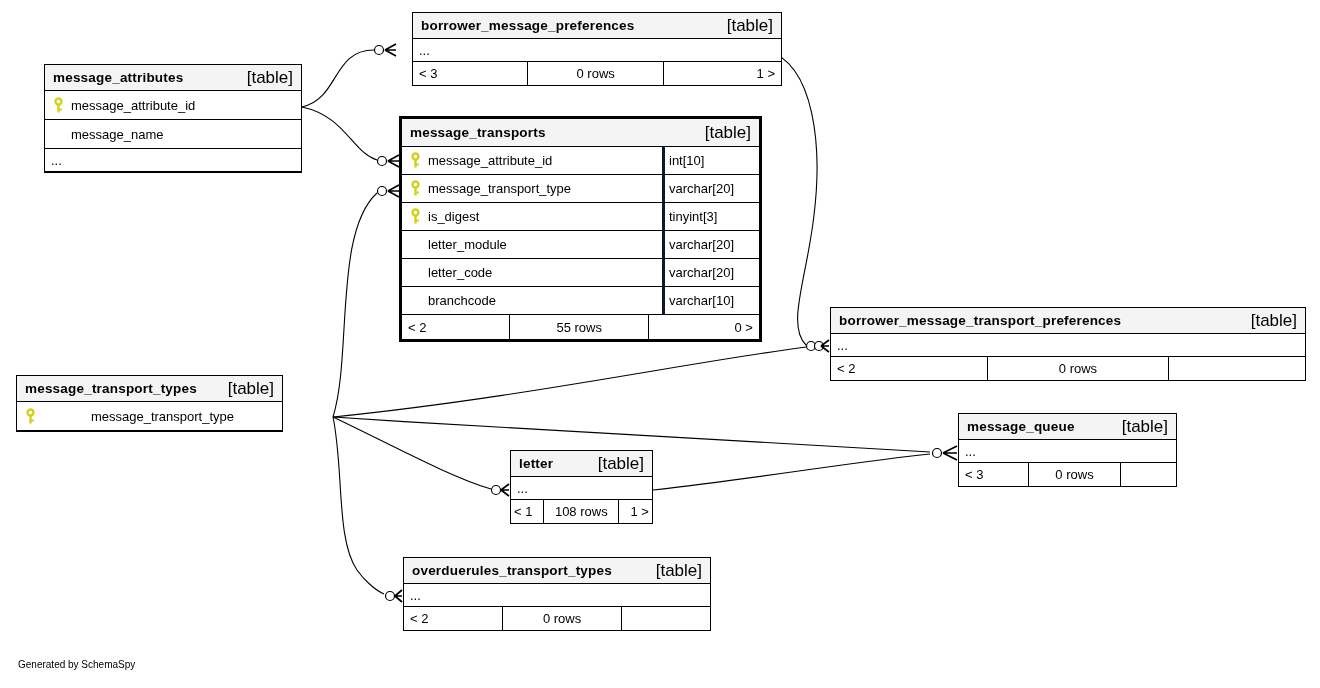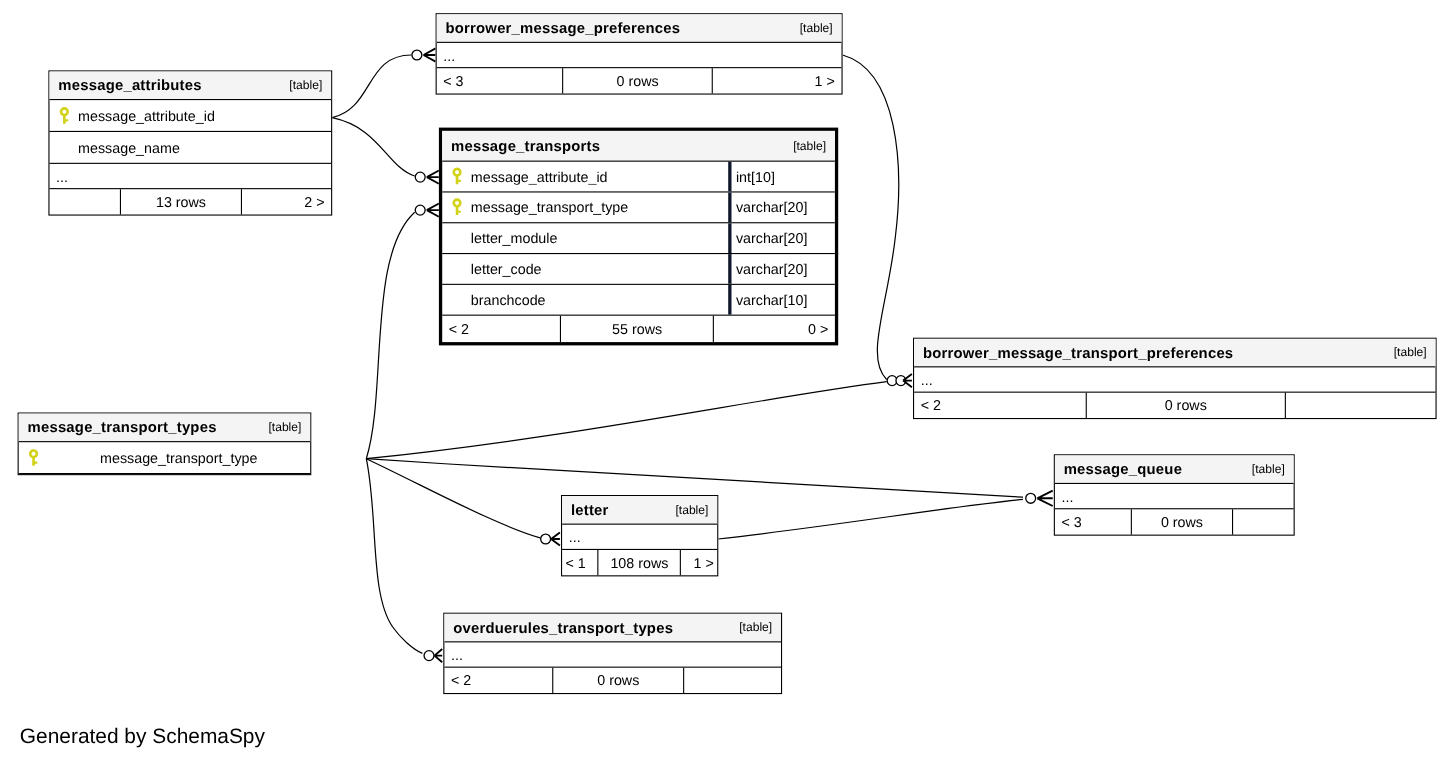--- a/index.html
+++ b/index.html
@@ -28,21 +28,21 @@
   .tbl.focus { border-width: 3px; }
 
   .tbl-header {
     display: flex; justify-content: space-between; align-items: center;
     background: #f4f4f4;
     border-bottom: 1px solid #000;
     height: 26px;
     padding: 0 8px;
   }
   .tbl-name { font-weight: bold; font-size: 13.5px; letter-spacing: .2px; }
-  .tbl-tag  { font-size: 11px; margin-left: 14px; white-space: nowrap; }
+  .tbl-tag  { font-size: 17px; margin-left: 14px; white-space: nowrap; }
 
   .col-row {
     display: flex; align-items: center;
     border-bottom: 1px solid #000;
     height: 28px;
   }
   .key-slot { width: 26px; display: flex; justify-content: center; align-items: center; flex: none; }
   .col-name { flex: 1; white-space: nowrap; overflow: hidden; }
   .col-type {
     flex: none; width: 97px; align-self: stretch;
@@ -59,21 +59,21 @@
 
   .tbl-footer { display: grid; height: 23px; }
   .tbl-footer > div { display: flex; align-items: center; white-space: nowrap; }
   .tbl-footer > div + div { border-left: 1px solid #000; }
   .f-left   { padding-left: 6px; justify-content: flex-start; }
   .f-center { justify-content: center; }
   .f-right  { padding-right: 6px; justify-content: flex-end; }
 
   
   .t0 { left: 44px;  top: 64px;  width: 258px; }
-  .t1 { left: 396px; top: 12px;  width: 370px; }
+  .t1 { left: 412px; top: 12px;  width: 370px; }
   .t2 { left: 399px; top: 116px; width: 363px; }
   .t3 { left: 830px; top: 307px; width: 476px; }
   .t4 { left: 16px;  top: 375px; width: 267px; }
   .t5 { left: 958px; top: 413px; width: 219px; }
   .t6 { left: 510px; top: 450px; width: 143px; }
   .t7 { left: 403px; top: 557px; width: 308px; }
 
   .t0 .col-row { height: 29px; }
   .t2 .col-row { height: 28px; }
   .t2 .tbl-header { height: 28px; gap: 33px; }
@@ -86,21 +86,21 @@
   .t3 .tbl-footer { grid-template-columns: 33% 38% 29%; }
   .t4 .tbl-footer { grid-template-columns: 27% 39% 34%; }
   .t5 .tbl-footer { grid-template-columns: 32% 42% 26%; }
   .t6 .tbl-footer { grid-template-columns: 23% 53% 24%; }
   .t6 .f-left { padding-left: 3px; }
   .t6 .f-right { padding-right: 3px; }
   .t7 .tbl-footer { grid-template-columns: 32% 39% 29%; }
 
   .generated-by {
     position: absolute; left: 18px; top: 659px;
-    font-size: 19px; z-index: 1;
+    font-size: 10px; z-index: 1;
   }
 </style>
 </head>
 <body>
 
 <svg class="rel-layer" width="1320" height="688">
 
   <path class="rel" d="M302,107 C340,98 332,50 374,50"></path>
   <circle class="dot" cx="379" cy="50" r="4.5"></circle>
   <path class="crow" d="M385,50 L396,44 M385,50 L396,50 M385,50 L396,56"></path>
@@ -148,25 +148,20 @@
           <line x1="5.5" y1="12.5" x2="9" y2="12.5" stroke="#d2d219" stroke-width="2"></line>
         </svg>
     </span>
     <span class="col-name">message_attribute_id</span>
   </div>
   <div class="col-row">
     <span class="key-slot"></span>
     <span class="col-name">message_name</span>
   </div>
   <div class="ellipsis-row">...</div>
-  <div class="tbl-footer">
-    <div class="f-left"></div>
-    <div class="f-center">13 rows</div>
-    <div class="f-right">2 &gt;</div>
-  </div>
 </div>
 
 <div class="tbl t1">
   <div class="tbl-header">
     <span class="tbl-name">borrower_message_preferences</span>
     <span class="tbl-tag">[table]</span>
   </div>
   <div class="ellipsis-row">...</div>
   <div class="tbl-footer">
     <div class="f-left">&lt; 3</div>
@@ -196,20 +191,31 @@
       <svg width="11" height="17" viewBox="0 0 11 17">
           <circle cx="5.5" cy="4.5" r="3" fill="none" stroke="#d2d219" stroke-width="2.4"></circle>
           <line x1="5.5" y1="7.5" x2="5.5" y2="15.5" stroke="#d2d219" stroke-width="2.4"></line>
           <line x1="5.5" y1="12.5" x2="9" y2="12.5" stroke="#d2d219" stroke-width="2"></line>
         </svg>
     </span>
     <span class="col-name">message_transport_type</span>
     <span class="col-type">varchar[20]</span>
   </div>
   <div class="col-row">
+    <span class="key-slot">
+      <svg width="11" height="17" viewBox="0 0 11 17">
+          <circle cx="5.5" cy="4.5" r="3" fill="none" stroke="#d2d219" stroke-width="2.4"></circle>
+          <line x1="5.5" y1="7.5" x2="5.5" y2="15.5" stroke="#d2d219" stroke-width="2.4"></line>
+          <line x1="5.5" y1="12.5" x2="9" y2="12.5" stroke="#d2d219" stroke-width="2"></line>
+        </svg>
+    </span>
+    <span class="col-name">is_digest</span>
+    <span class="col-type">tinyint[3]</span>
+  </div>
+  <div class="col-row">
     <span class="key-slot"></span>
     <span class="col-name">letter_module</span>
     <span class="col-type">varchar[20]</span>
   </div>
   <div class="col-row">
     <span class="key-slot"></span>
     <span class="col-name">letter_code</span>
     <span class="col-type">varchar[20]</span>
   </div>
   <div class="col-row">

